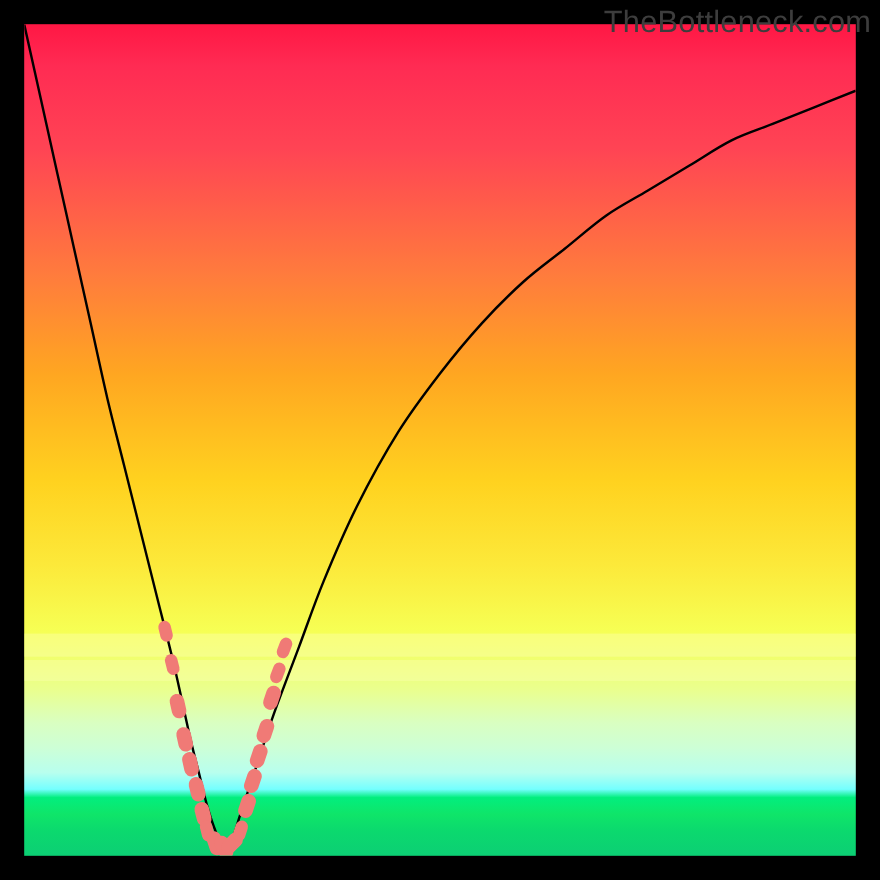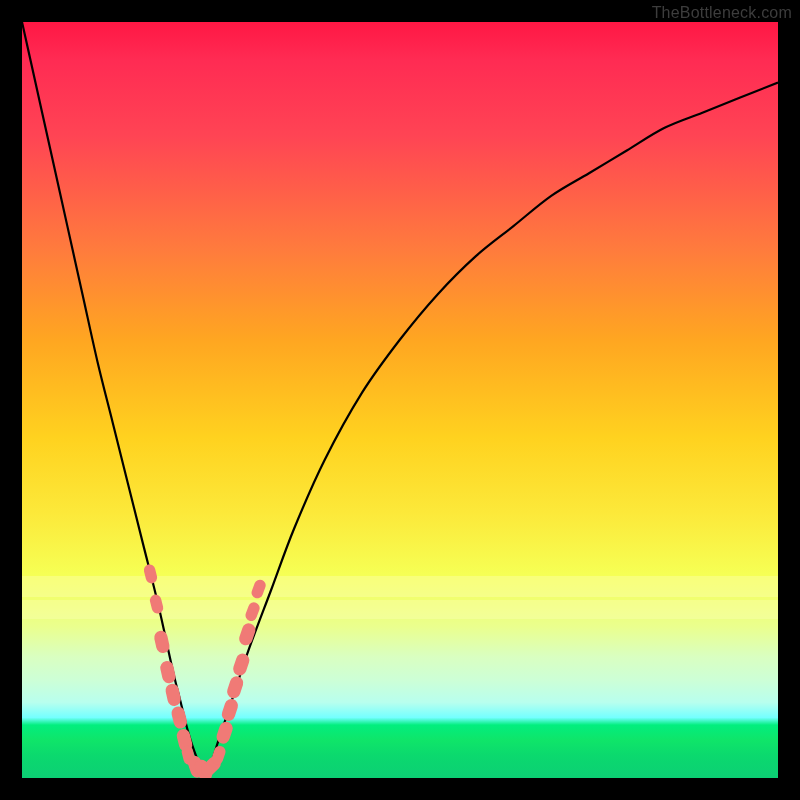--- a/index.html
+++ b/index.html
@@ -58,21 +58,21 @@
     top: 0;
     left: 0;
     width: 756px;
     height: 756px;
   }
   .watermark {
     position: absolute;
     top: 4px;
     right: 8px;
     color: #3d3d3d;
-    font-size: 16px;
+    font-size: 28px;
     font-weight: 500;
     letter-spacing: 0.2px;
     user-select: none;
   }
 </style>
 </head>
 <body>
 
 <div class="frame">
   <div class="plot-area">

